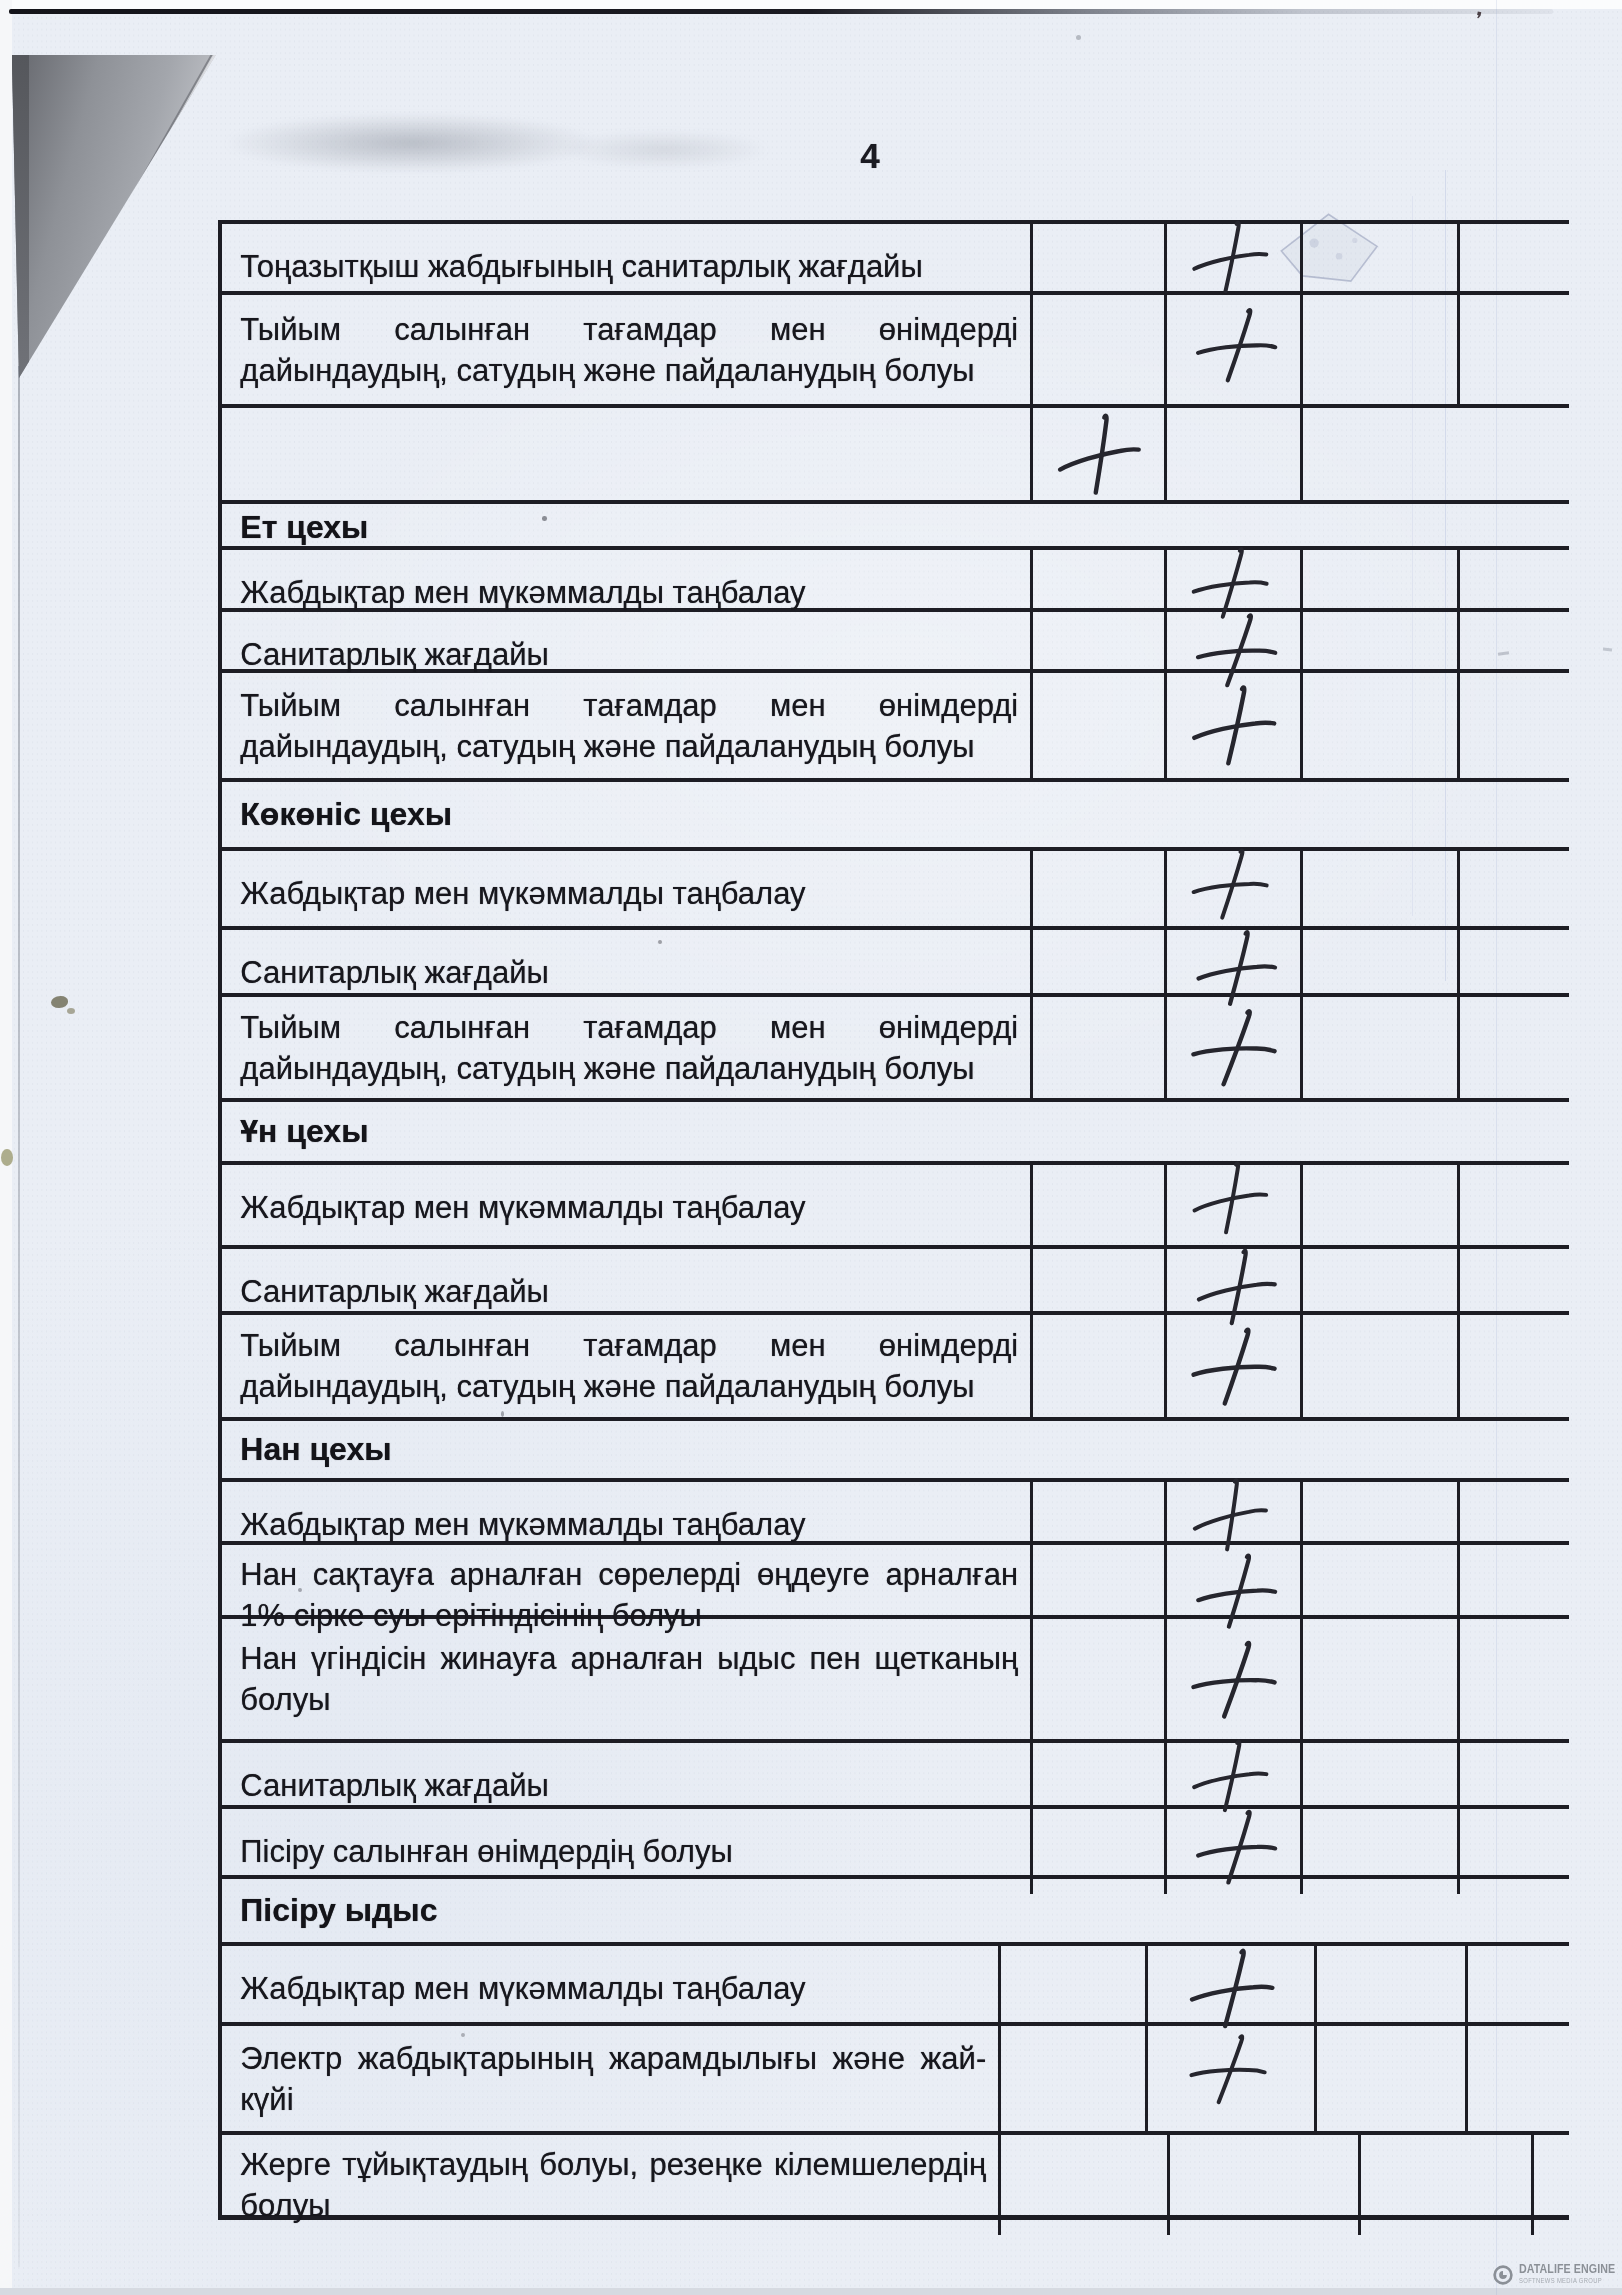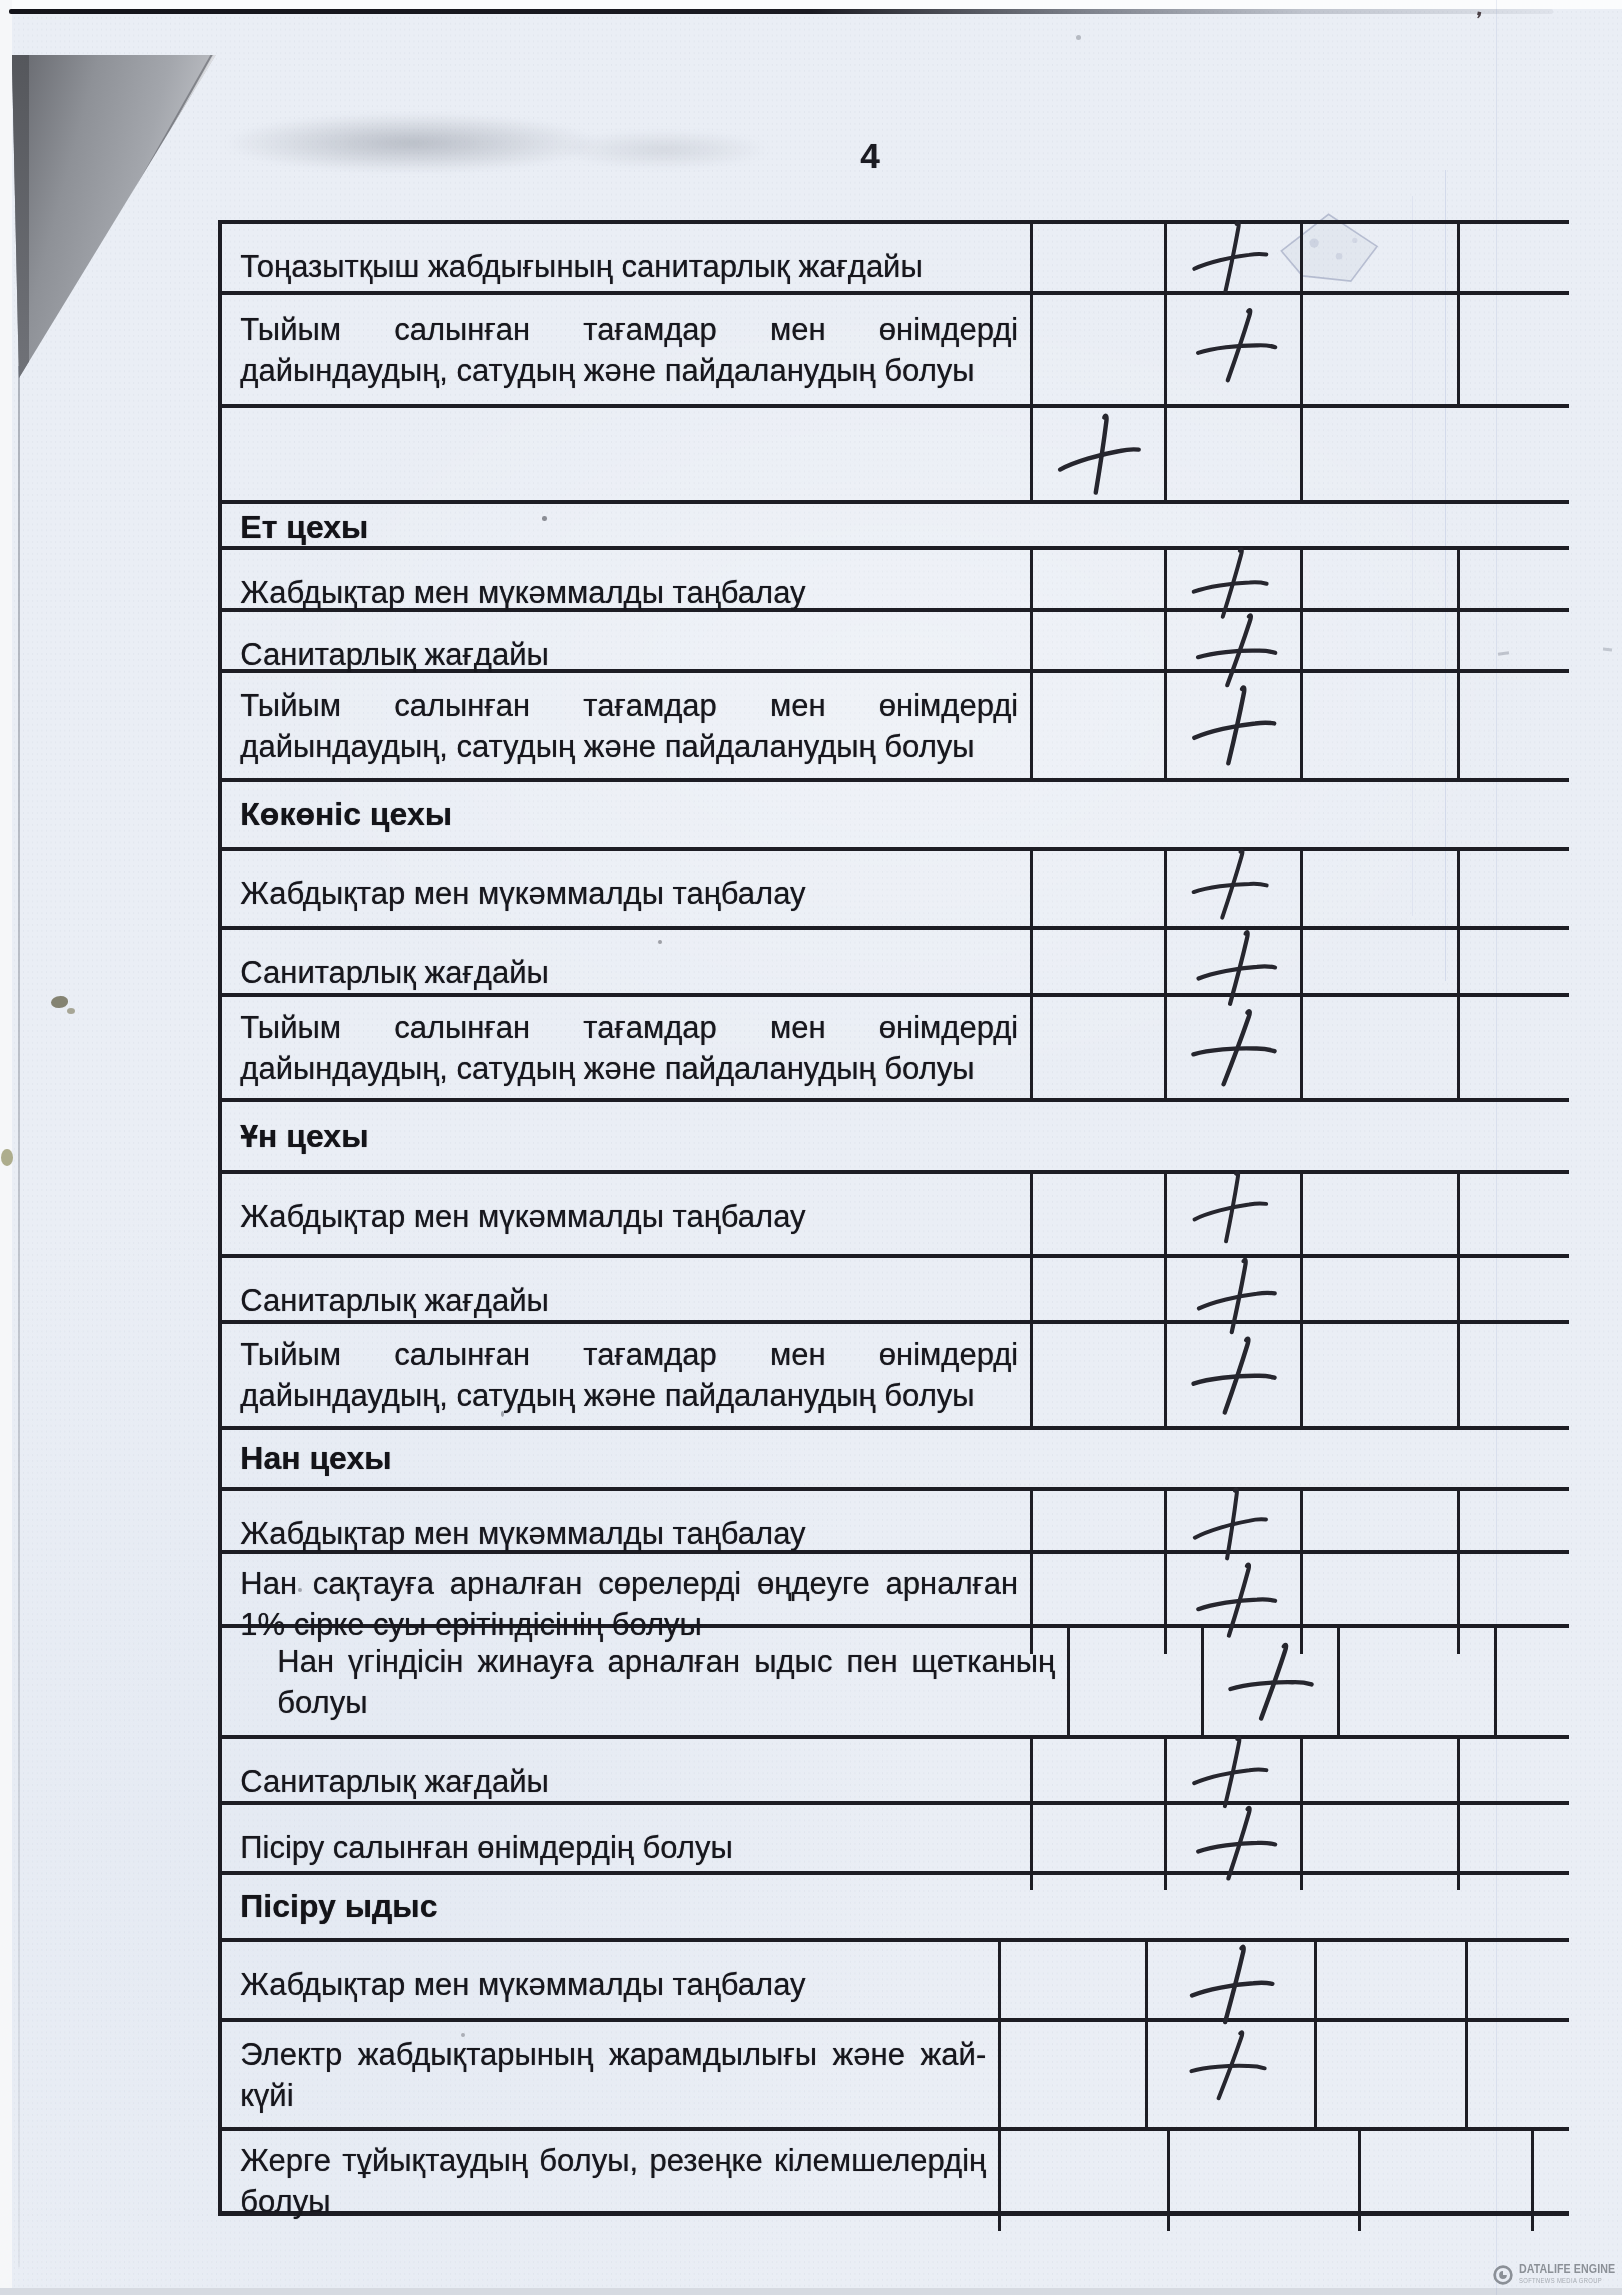--- a/index.html
+++ b/index.html
@@ -279,21 +279,21 @@
       <div class="t-cell bordered"></div>
       <div class="t-cell bordered check-cell">
         <svg viewBox="0 0 170 140" width="103" height="85" style="transform: translate(0px, 3.3px) rotate(4deg) scale(1.04);">
           <path d="M103 8 C 106 3 108 6 105 16 C 98 42 85 86 73 124"></path>
           <path d="M22 80 C 46 71 88 65 120 64 C 132 63 142 64 150 66"></path>
         </svg>
       </div>
       <div class="t-cell bordered"></div>
       <div class="t-cell"></div>
     </div>
-    <div class="t-row section-row" style="height: 72px;">
+    <div class="t-row section-row" style="height: 63px;">
       <div class="t-cell section-cell">
         <span class="label">Ұн цехы</span>
       </div>
     </div>
     <div class="t-row cols-standard" style="height: 84px;">
       <div class="t-cell bordered criteria-cell">
         <span class="label">Жабдықтар мен мүкәммалды таңбалау</span>
       </div>
       <div class="t-cell bordered"></div>
       <div class="t-cell bordered check-cell">
@@ -359,21 +359,21 @@
       <div class="t-cell bordered"></div>
       <div class="t-cell bordered check-cell">
         <svg viewBox="0 0 170 140" width="103" height="85" style="transform: translate(2.6px, -1.3px) rotate(0deg) scale(0.99);">
           <path d="M103 8 C 106 3 108 6 105 16 C 98 42 85 86 73 124"></path>
           <path d="M22 80 C 46 71 88 65 120 64 C 132 63 142 64 150 66"></path>
         </svg>
       </div>
       <div class="t-cell bordered"></div>
       <div class="t-cell"></div>
     </div>
-    <div class="t-row cols-standard" style="height: 111px; padding-left: 37px;">
+    <div class="t-row cols-standard" style="height: 124px;">
       <div class="t-cell bordered criteria-cell">
         <span class="label">Нан үгіндісін жинауға арналған ыдыс пен щетканың болуы</span>
       </div>
       <div class="t-cell bordered"></div>
       <div class="t-cell bordered check-cell">
         <svg viewBox="0 0 170 140" width="103" height="85" style="transform: translate(0px, 3.3px) rotate(3deg) scale(1.04);">
           <path d="M103 8 C 106 3 108 6 105 16 C 98 42 85 86 73 124"></path>
           <path d="M22 80 C 46 71 88 65 120 64 C 132 63 142 64 150 66"></path>
         </svg>
       </div>

